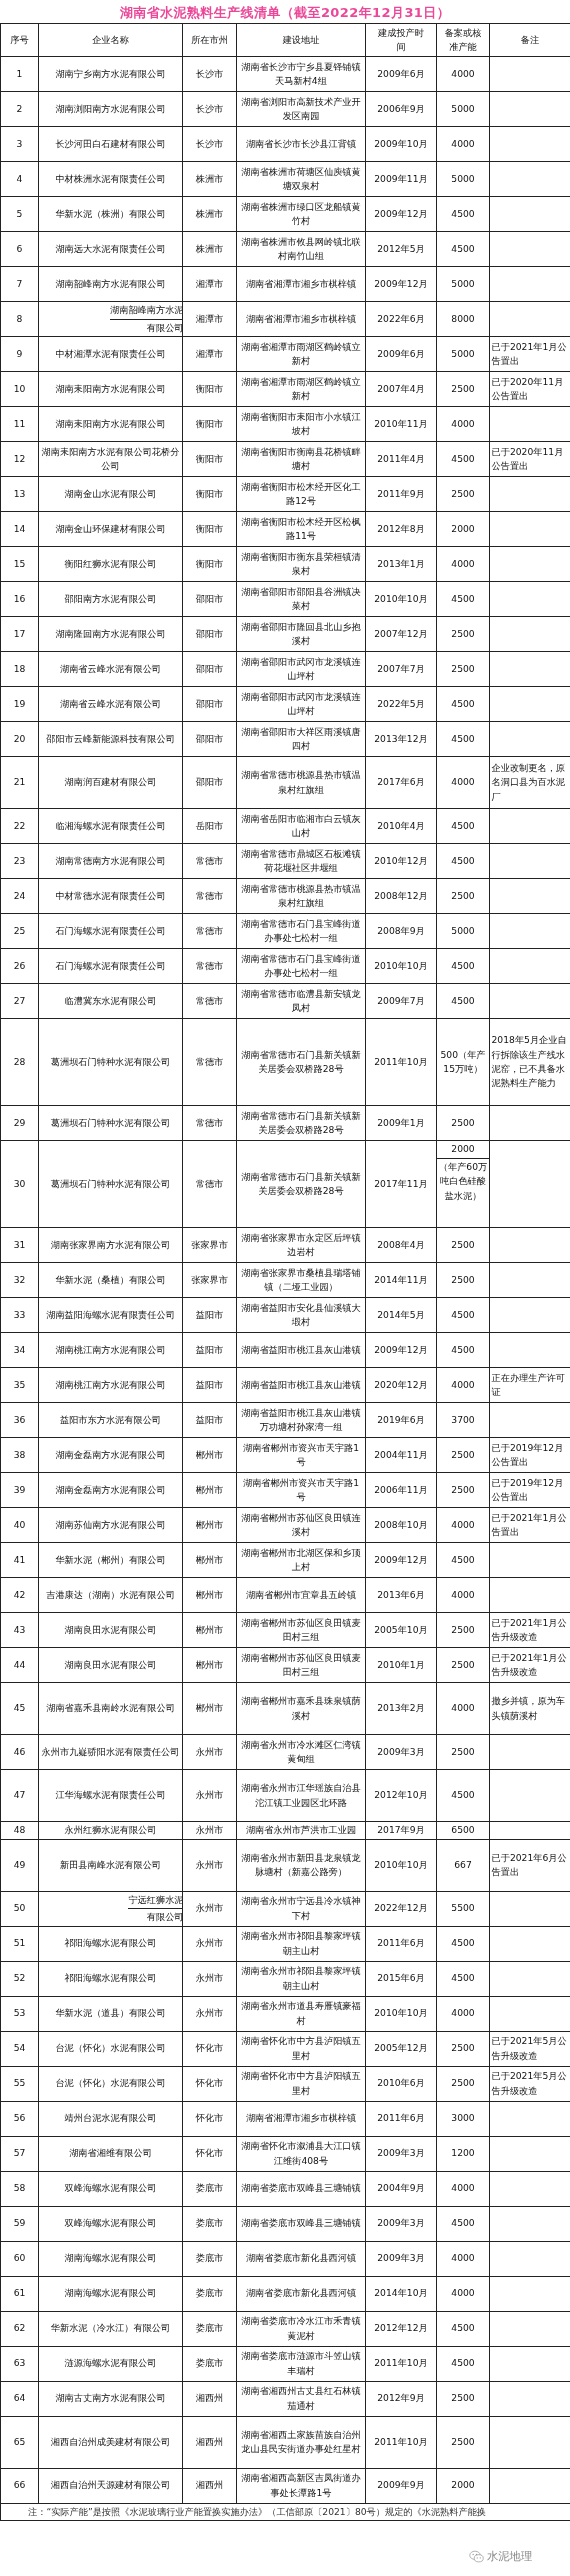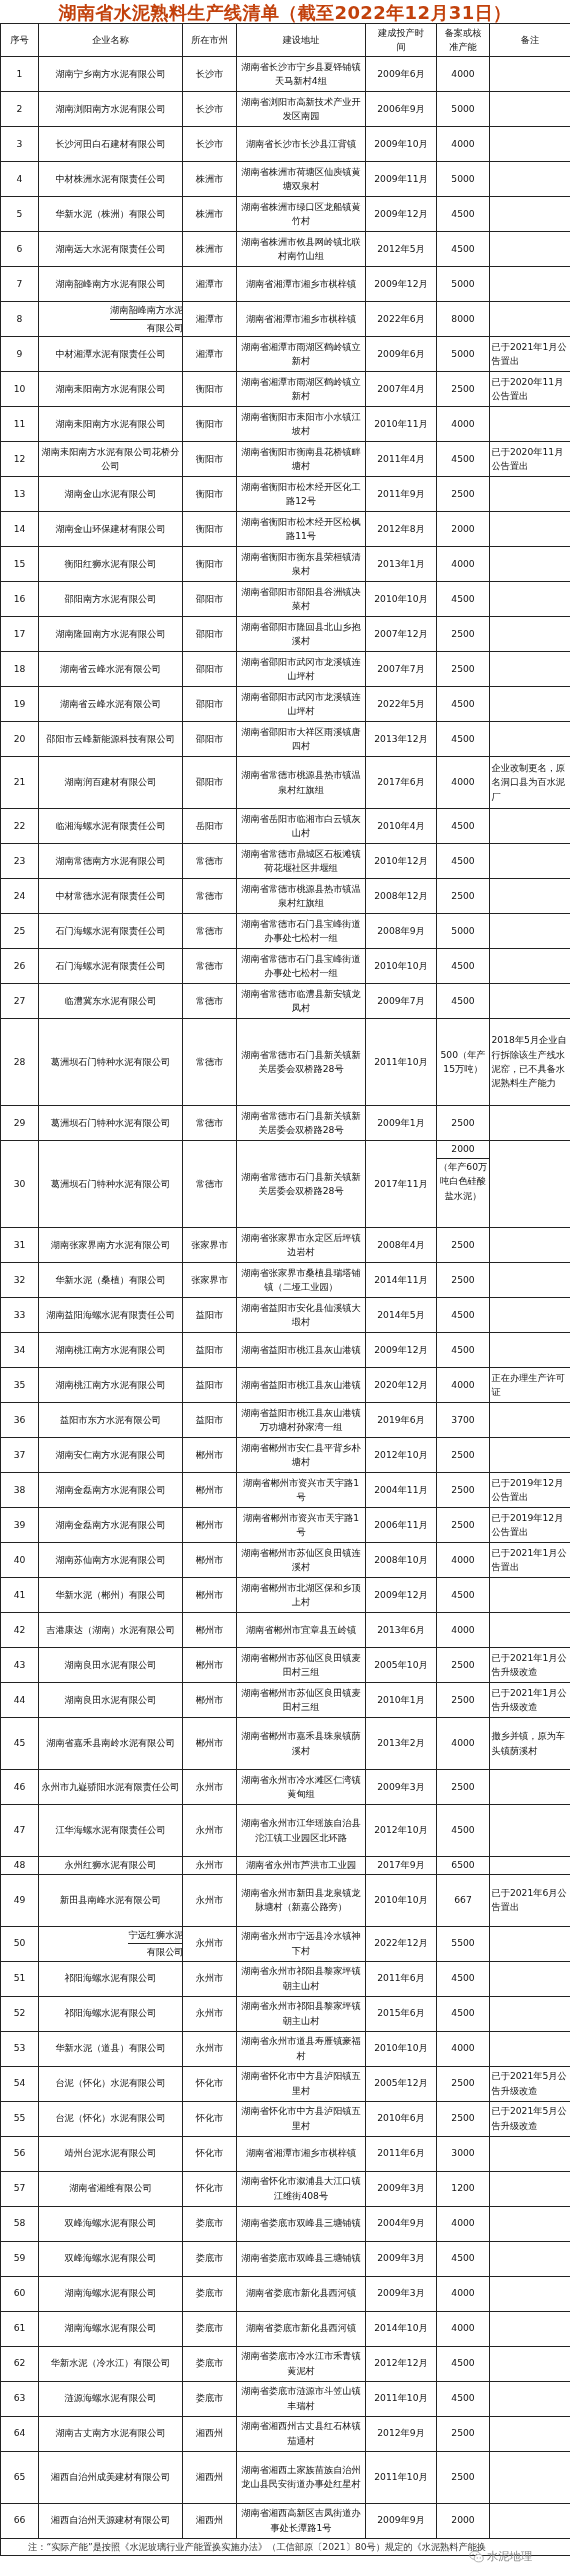--- a/index.html
+++ b/index.html
@@ -1,19 +1,19 @@
 <!DOCTYPE html>
 <html style="font-size:12px"><head>
 <meta charset="utf-8">
 <style>
   html, body { margin:0; padding:0; background:#ffffff; }
   body { width:570px; height:2576px; position:relative; overflow:hidden;
          font-family:"DejaVu Sans","Liberation Sans",sans-serif; color:#111; }
   .title { position:absolute; top:1.5px; left:0; width:570px; height:22.6px; text-align:center;
-           font-size:18px; font-weight:bold; line-height:22.6px; letter-spacing:0.4px; color:#c2410c; }
+           font-size:13px; font-weight:bold; line-height:22.6px; letter-spacing:0.4px; color:#ec4899; }
   table.list { position:absolute; top:23px; left:0; width:570px; border-collapse:collapse; table-layout:fixed; }
   table.list td, table.list th { border:0.8px solid #222; padding:0 1.5px; font-size:9.2px; line-height:14.3px;
        text-align:center; vertical-align:middle; font-weight:normal; overflow:hidden; word-break:break-all; }
   table.list th { height:32px; }
   table.list td.note { text-align:left; padding-left:1.5px; }
   table.list tr.h1 td { height:16.6px; }
   table.list tr.h2 td { height:34px; }
   table.list tr.h3 td { height:51px; }
   table.list tr.h5 td { height:86px; }
   .split { display:flex; flex-direction:column; height:100%; margin:0 -1.5px;align-items:flex-end; }
@@ -381,29 +381,20 @@
       <tr class="h2">
         <td>36</td>
         <td>益阳市东方水泥有限公司</td>
         <td>益阳市</td>
         <td>湖南省益阳市桃江县灰山港镇万功塘村孙家湾一组</td>
         <td>2019年6月</td>
         <td>3700</td>
         <td class="note"></td>
       </tr>
       <tr class="h2">
-        <td>37</td>
-        <td>湖南安仁南方水泥有限公司</td>
-        <td>郴州市</td>
-        <td>湖南省郴州市安仁县平背乡朴塘村</td>
-        <td>2012年10月</td>
-        <td>2500</td>
-        <td class="note"></td>
-      </tr>
-      <tr class="h2">
         <td>38</td>
         <td>湖南金磊南方水泥有限公司</td>
         <td>郴州市</td>
         <td>湖南省郴州市资兴市天宇路1号</td>
         <td>2004年11月</td>
         <td>2500</td>
         <td class="note">已于2019年12月公告置出</td>
       </tr>
       <tr class="h2">
         <td>39</td>

